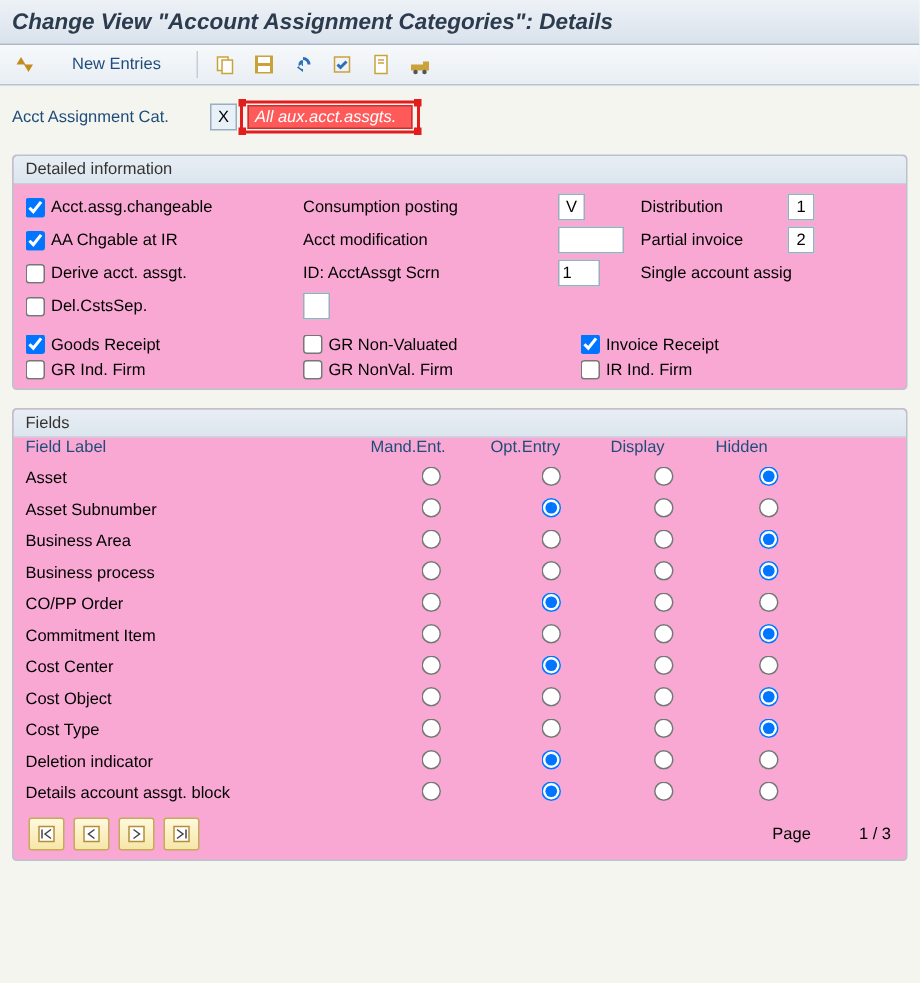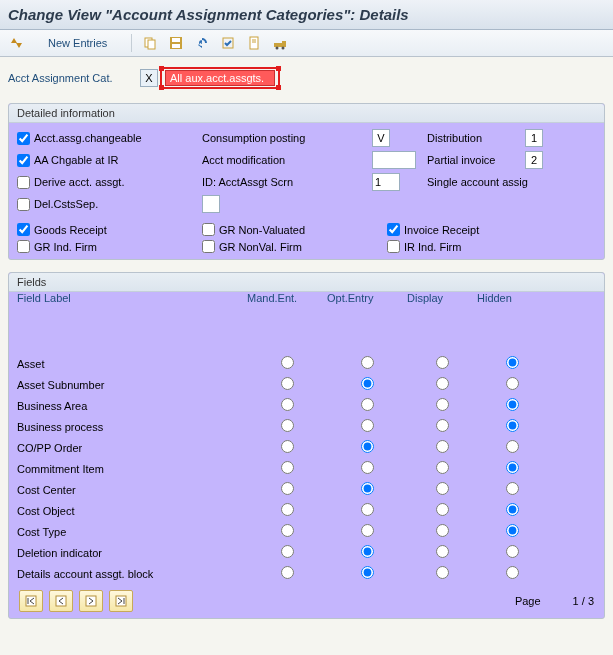--- a/index.html
+++ b/index.html
@@ -46,43 +46,43 @@
   .highlight-wrap::before, .highlight-wrap::after,
   .highlight-wrap .corner-bl, .highlight-wrap .corner-br {
     content:''; position:absolute; width:5px; height:5px; background:#e11d1d;
   }
   .highlight-wrap::before{top:-3px;left:-3px;}
   .highlight-wrap::after{top:-3px;right:-3px;}
   .highlight-wrap .corner-bl{bottom:-3px;left:-3px;}
   .highlight-wrap .corner-br{bottom:-3px;right:-3px;}
   .readonly-red {
     background:#ff5a5a; color:#fff; border:1px solid #c93030;
-    padding:1px 4px; font-size:11px; min-width:110px; display:inline-block;
+    padding:1px 4px; font-size:11px; min-width:110px; display:inline-block;font-style:italic;
   }
   .groupbox {
     border:1px solid #b9c3cd; border-radius:3px;
-    background:#c4b5fd; margin-bottom:12px;
+    background:#f9a8d4; margin-bottom:12px;
   }
   .group-title {
     background:linear-gradient(#e8eef4,#dce5ee);
     padding:3px 8px; font-size:11px; color:#333;
     border-bottom:1px solid #c5d0da; border-radius:3px 3px 0 0;
   }
   .group-body { padding:6px 8px; }
   .detail-grid { display:grid; grid-template-columns: 185px 170px 55px 1fr; row-gap:4px; align-items:center;}
   .cb { display:flex; align-items:center; gap:4px;}
   .cb input { margin:0; width:13px; height:13px;}
   .txt { height:18px; border:1px solid #9aaebf; background:#fff; font-size:11px; padding:0 2px;}
   .w28{width:28px;text-align:left;}
   .w34{width:34px;padding-left:40px;}
   .w18{width:18px;text-align:center;}
   .right-pair{ display:flex; align-items:center; gap:8px; justify-content:flex-start;}
   .checks2 { display:grid; grid-template-columns: 185px 185px 185px; row-gap:4px; margin-top:10px;}
   .fields-header{ display:grid; grid-template-columns: 230px 80px 80px 70px 70px; padding:0 8px 4px 8px; color:#1f4d7a;}
-  .fields-body{ padding:0 8px;margin-top:45px;}
+  .fields-body{ padding:0 8px;}
   .field-row{ display:grid; grid-template-columns: 230px 80px 80px 70px 70px; align-items:center; height:21px;}
   .field-row:nth-child(odd){}
   .radio-cell{ text-align:center;}
   .radio-cell input{ margin:0;}
   .pager{ display:flex; align-items:center; gap:6px; padding:6px 10px; justify-content:flex-start;}
   .pager-spacer{flex:1;}
   .icon-btn {
     width:24px;height:22px;border:1px solid #c7a95a;border-radius:2px;
     background:linear-gradient(#fff8dd,#f6e7a7);
     display:inline-flex;align-items:center;justify-content:center;cursor:pointer;

